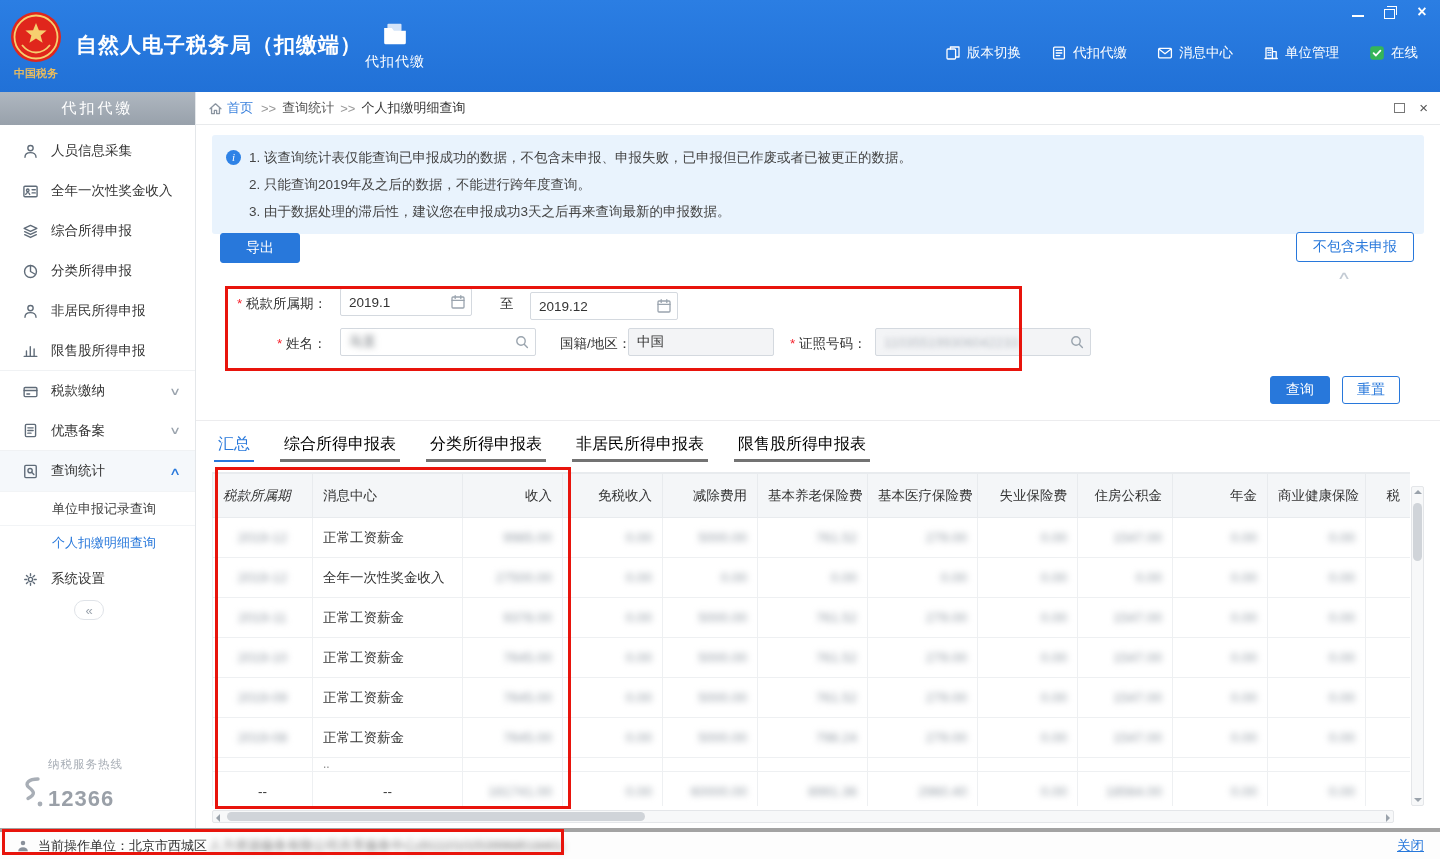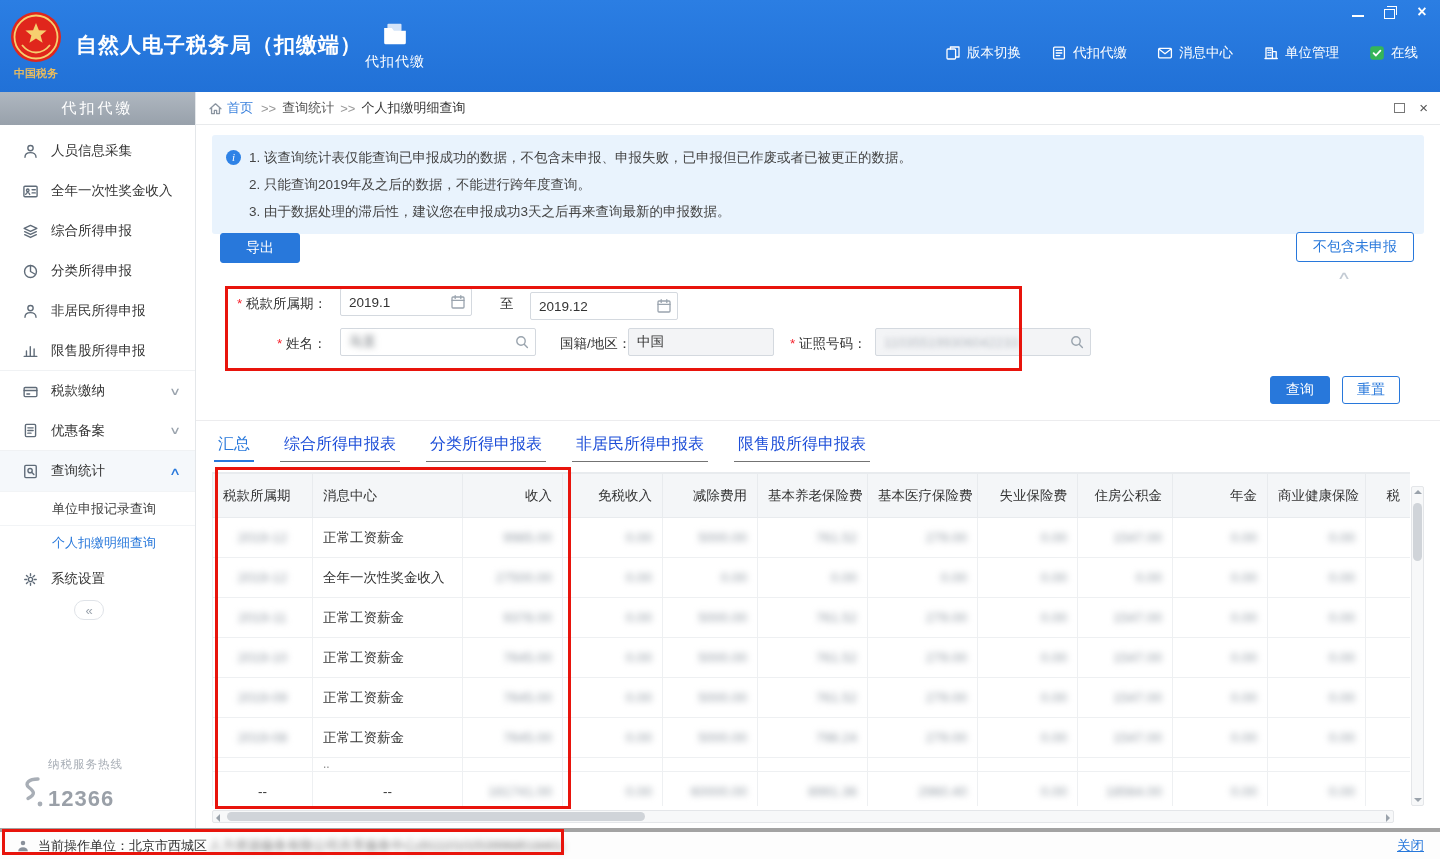--- a/index.html
+++ b/index.html
@@ -89,21 +89,21 @@
   .in-name{left:144px;top:236px;width:196px}
   .lbl-nation{left:364px;top:243px}
   .in-nation{left:432px;top:236px;width:146px;padding-right:8px}
   .lbl-id{left:594px;top:243px}
   .in-id{left:679px;top:236px;width:216px}
   .query-btn{position:absolute;right:110px;top:284px;width:60px;height:28px}
   .reset-btn{position:absolute;right:40px;top:284px;width:58px;height:28px}
   .form-divider{position:absolute;left:0;right:0;top:328px;border-top:1px solid #ececee}
 
   .tabs{position:absolute;left:18px;top:338px;height:32px;display:flex;gap:26px;font-size:16px}
-  .tab{padding:4px 4px 8px;color:#1d4ed8;border-bottom:1px solid #737373;cursor:pointer;white-space:nowrap}
+  .tab{padding:4px 4px 8px;color:#000000;border-bottom:3px solid #737373;cursor:pointer;white-space:nowrap}
   .tab.active{color:#2878db;border-bottom:2px solid #2878db}
 
   .table-wrap{position:absolute;left:16px;top:380px;width:1198px;height:334px;overflow:hidden;border-top:1px solid #e8ebee}
   .grid{border-collapse:collapse;table-layout:fixed;width:1198px;font-size:13.5px}
   .grid th{background:#f4f6f8;border:1px solid #e8ebee;font-weight:normal;color:#333;height:44px;padding:0 10px;white-space:nowrap;overflow:hidden}
   .grid td{border:1px solid #eef0f2;height:40px;padding:0 10px;color:#333;white-space:nowrap;overflow:hidden;background:#fff}
   .grid th.al,.grid td.al{text-align:left}
   .grid th.ar,.grid td.ar{text-align:right}
   .grid td.ac,.grid th.ac{text-align:center}
   .cellblur{filter:blur(3px);color:#959da6}
@@ -422,21 +422,21 @@
         <span class="tab">综合所得申报表</span>
         <span class="tab">分类所得申报表</span>
         <span class="tab">非居民所得申报表</span>
         <span class="tab">限售股所得申报表</span>
       </div>
 
     <div class="table-wrap">
       <table class="grid">
         <thead>
             <tr>
-              <th class="al" style="width: 100px;">税款所属期</th>
+              <th class="al" style="width: 100px; font-style: italic;">税款所属期</th>
               <th class="al" style="width: 150px;">消息中心</th>
               <th class="ar" style="width: 100px;">收入</th>
               <th class="ar" style="width: 100px;">免税收入</th>
               <th class="ar" style="width: 95px;">减除费用</th>
               <th class="ar" style="width: 110px;">基本养老保险费</th>
               <th class="ar" style="width: 110px;">基本医疗保险费</th>
               <th class="ar" style="width: 100px;">失业保险费</th>
               <th class="ar" style="width: 95px;">住房公积金</th>
               <th class="ar" style="width: 95px;">年金</th>
               <th class="ar" style="width: 98px;">商业健康保险</th>

